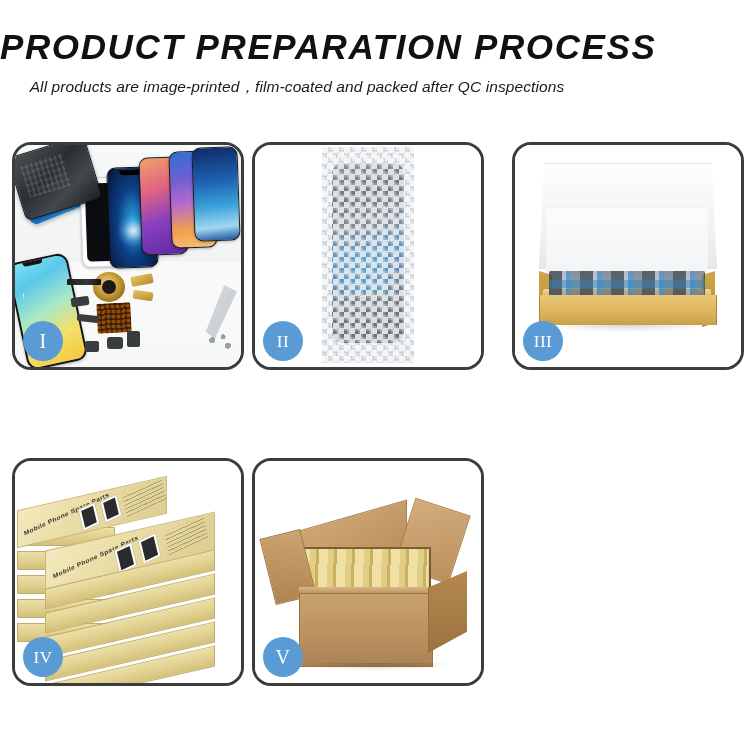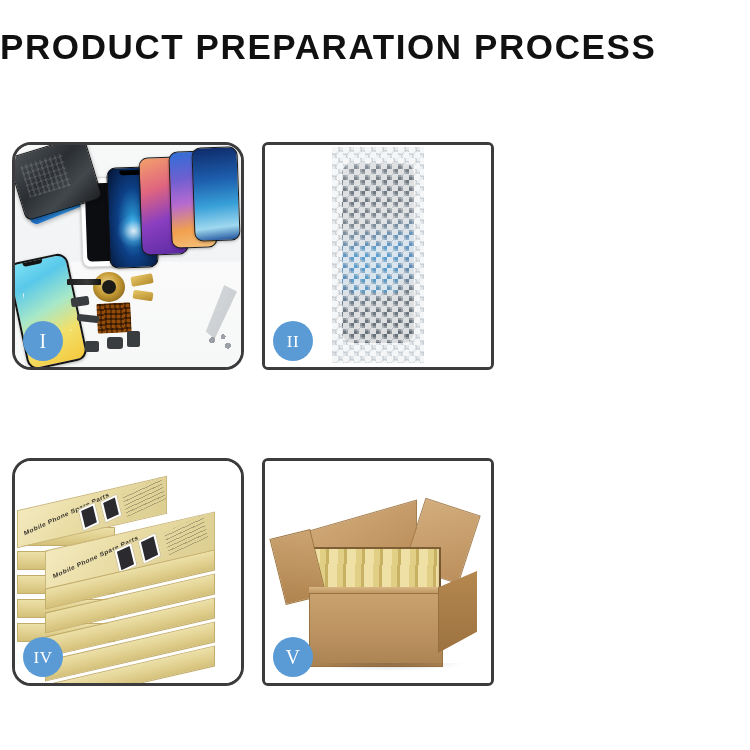--- a/index.html
+++ b/index.html
@@ -3,38 +3,38 @@
 <meta charset="utf-8">
 <style>
   html,body{margin:0;padding:0;}
   body{
     width:750px;height:750px;background:#ffffff;
     font-family:"Liberation Sans","DejaVu Sans",sans-serif;
     overflow:hidden;position:relative;
   }
   .page{width:750px;height:750px;position:relative;}
 
-  .header{position:absolute;left:0;top:26px;width:594px;text-align:center;}
+  .header{position:absolute;left:0;top:26px;width:594px;text-align:center;font-style:italic;}
   .title{
     font-size:35px;font-weight:700;color:#111111;letter-spacing:1.6px;
     line-height:42px;white-space:nowrap;
   }
   .subtitle{
     font-size:15.5px;color:#1a1a1a;line-height:24px;margin-top:7px;
     white-space:nowrap;letter-spacing:.1px;
   }
 
   .grid{position:absolute;left:12px;top:142px;width:726px;height:560px;}
   .panel{
     position:absolute;width:226px;height:222px;
     border:3px solid #3c3c3e;border-radius:19px;
     background:#ffffff;overflow:hidden;
   }
   .p-c0{left:0;}
-  .p-c1{left:250px;border-radius:6px;}
+  .p-c1{left:240px;}
   .p-c2{left:500px;}
   .p-r0{top:0;}
   .p-r1{top:316px;}
 
   .pbody{position:absolute;inset:0;overflow:hidden;}
 
   .badge{
     position:absolute;left:8px;bottom:6px;width:40px;height:40px;
     border-radius:50%;background:#5a9bd5;color:#ffffff;
     display:flex;align-items:center;justify-content:center;
@@ -291,20 +291,21 @@
   .c6-shadow{position:absolute;left:30px;top:182px;width:150px;height:8px;
     background:radial-gradient(ellipse at 50% 0,rgba(0,0,0,.15),transparent 72%);}
 </style>
 </head>
 <body>
 
 <div class="page">
 
   <div class="header">
     <div class="title">PRODUCT PREPARATION PROCESS</div>
+    <div class="subtitle">All products are image-printed，film-coated and packed after QC inspections</div>
   </div>
 
   <div class="grid">
 
     <div class="panel p-c0 p-r0">
       <div class="pbody">
         <div class="p1bg"></div>
         <div class="phone ph-a"></div>
         <div class="phone ph-b"></div>
         <div class="phone ph-c"></div>
@@ -333,20 +334,34 @@
       <div class="pbody">
         <div class="p2bg"></div>
         <div class="wrapsheet"></div>
         <div class="innerpart"></div>
         <div class="bubbles2"></div>
         <div class="bubbles"></div>
         <div class="badge b-wide">II</div>
       </div>
     </div>
 
+    <div class="panel p-c2 p-r0">
+      <div class="pbody">
+        <div class="p3bg"></div>
+        <div class="box3-lid"></div>
+        <div class="box3-foam"></div>
+        <div class="box3-lipL"></div>
+        <div class="box3-lipR"></div>
+        <div class="box3-rim"></div>
+        <div class="box3-items"></div>
+        <div class="box3-front"></div>
+        <div class="box3-shadow"></div>
+        <div class="badge b-wide">III</div>
+      </div>
+    </div>
 
     <div class="panel p-c0 p-r1">
       <div class="pbody">
         <div class="p4bg"></div>
         <div class="stackwrap">
 
           <div class="kbox" style="left:4px;top:52px;width:96px;height:17px;"></div>
           <div class="kbox" style="left:4px;top:76px;width:96px;height:17px;"></div>
           <div class="kbox" style="left:4px;top:100px;width:96px;height:17px;"></div>
           <div class="kbox" style="left:4px;top:124px;width:96px;height:17px;"></div>

